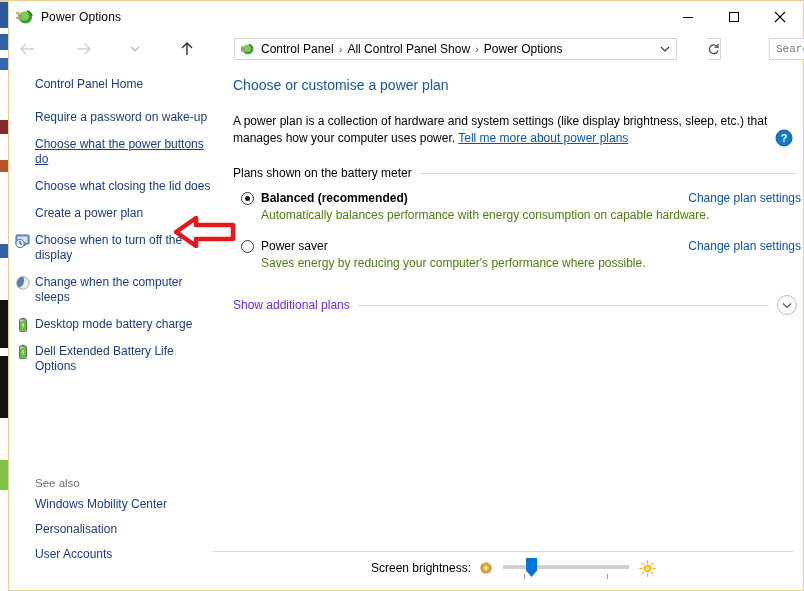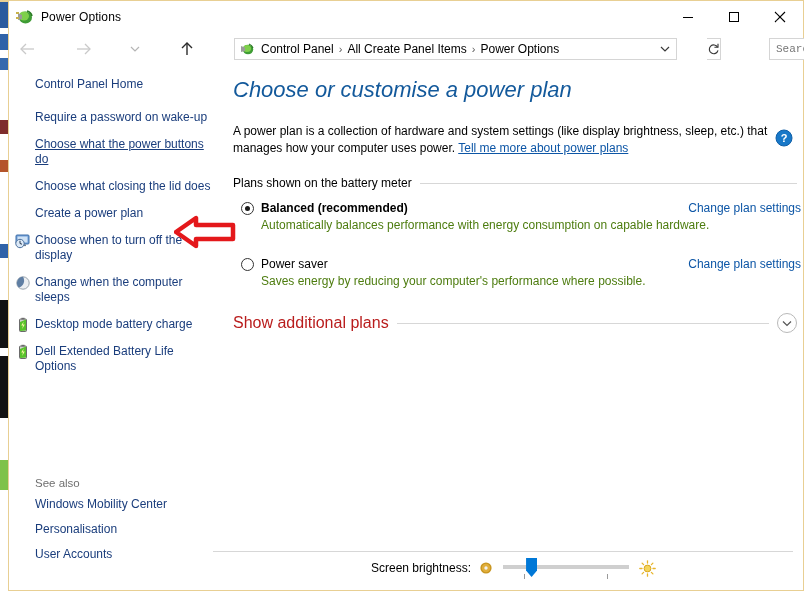--- a/index.html
+++ b/index.html
@@ -209,24 +209,23 @@
     position: absolute;
     left: 165px;
     top: 150px;
     width: 62px; height: 34px;
     pointer-events: none;
   }
 
   
   .page-title {
     color: #13599b;
-    font-size: 22px;
+    font-size: 14px;
     margin: 0 0 20px 12px;
     font-weight: normal;
-    font-style: italic;
   }
   .page-desc {
     margin: 16px 0 0 12px;
     width: 552px;
     font-size: 12px;
     line-height: 17px;
     color: #000;
   }
   .inline-link {
     color: #0d56a6;
@@ -299,21 +298,21 @@
     cursor: pointer;
   }
 
   .show-more {
     margin: 25px 0 0 12px;
     display: flex;
     align-items: center;
     width: 564px;
   }
   .show-more .sml {
-    font-size: 16px; color: #b91c1c;
+    font-size: 12px; color: #6d28d9;
     white-space: nowrap;
     padding-right: 8px;
   }
   .show-more .rule {
     flex: 1; height: 1px; background: #d7d7d7;
   }
   .chev-btn {
     width: 18px; height: 18px;
     border-radius: 50%;
     border: 1px solid #b9b9b9;
@@ -473,21 +472,21 @@
       <span class="crumb-icon">
         <svg width="18" height="16" viewBox="0 0 18 16">
           <ellipse cx="10" cy="8.5" rx="5.2" ry="4.8" fill="#3f9c35"></ellipse>
           <ellipse cx="9" cy="7.5" rx="4" ry="3.6" fill="#7ed04b"></ellipse>
           <path d="M3 5 L7 6.5 L7 10 L3 11 Z" fill="#9a9a9a"></path>
           <path d="M11 3 q3 1 4 4" stroke="#2b7a24" stroke-width="1.2" fill="none"></path>
         </svg>
       </span>
       <span class="crumb">Control Panel</span>
       <span class="crumb-sep">›</span>
-      <span class="crumb">All Create Panel Items</span>
+      <span class="crumb">All Control Panel Show</span>
       <span class="crumb-sep">›</span>
       <span class="crumb">Power Options</span>
       <span class="crumb-drop">
         <svg width="10" height="8" viewBox="0 0 10 8">
             <polyline points="1,2 5,6 9,2" fill="none" stroke="#3a3a3a" stroke-width="1.2"></polyline>
           </svg>
       </span>
     </div>
 
     <div class="refresh-btn">
@@ -622,21 +621,21 @@
 
       <div class="plan">
         <div class="plan-row">
           <span class="radio on"></span>
           <span class="plan-name bold">Balanced (recommended)</span>
         </div>
         <div class="plan-desc">Automatically balances performance with energy consumption on capable hardware.</div>
         <span class="change-link">Change plan settings</span>
       </div>
 
-      <div class="plan" style="margin-top:25px;">
+      <div class="plan" style="margin-top:17px;">
         <div class="plan-row">
           <span class="radio"></span>
           <span class="plan-name">Power saver</span>
         </div>
         <div class="plan-desc">Saves energy by reducing your computer's performance where possible.</div>
         <span class="change-link">Change plan settings</span>
       </div>
 
       <div class="show-more">
         <span class="sml">Show additional plans</span>

